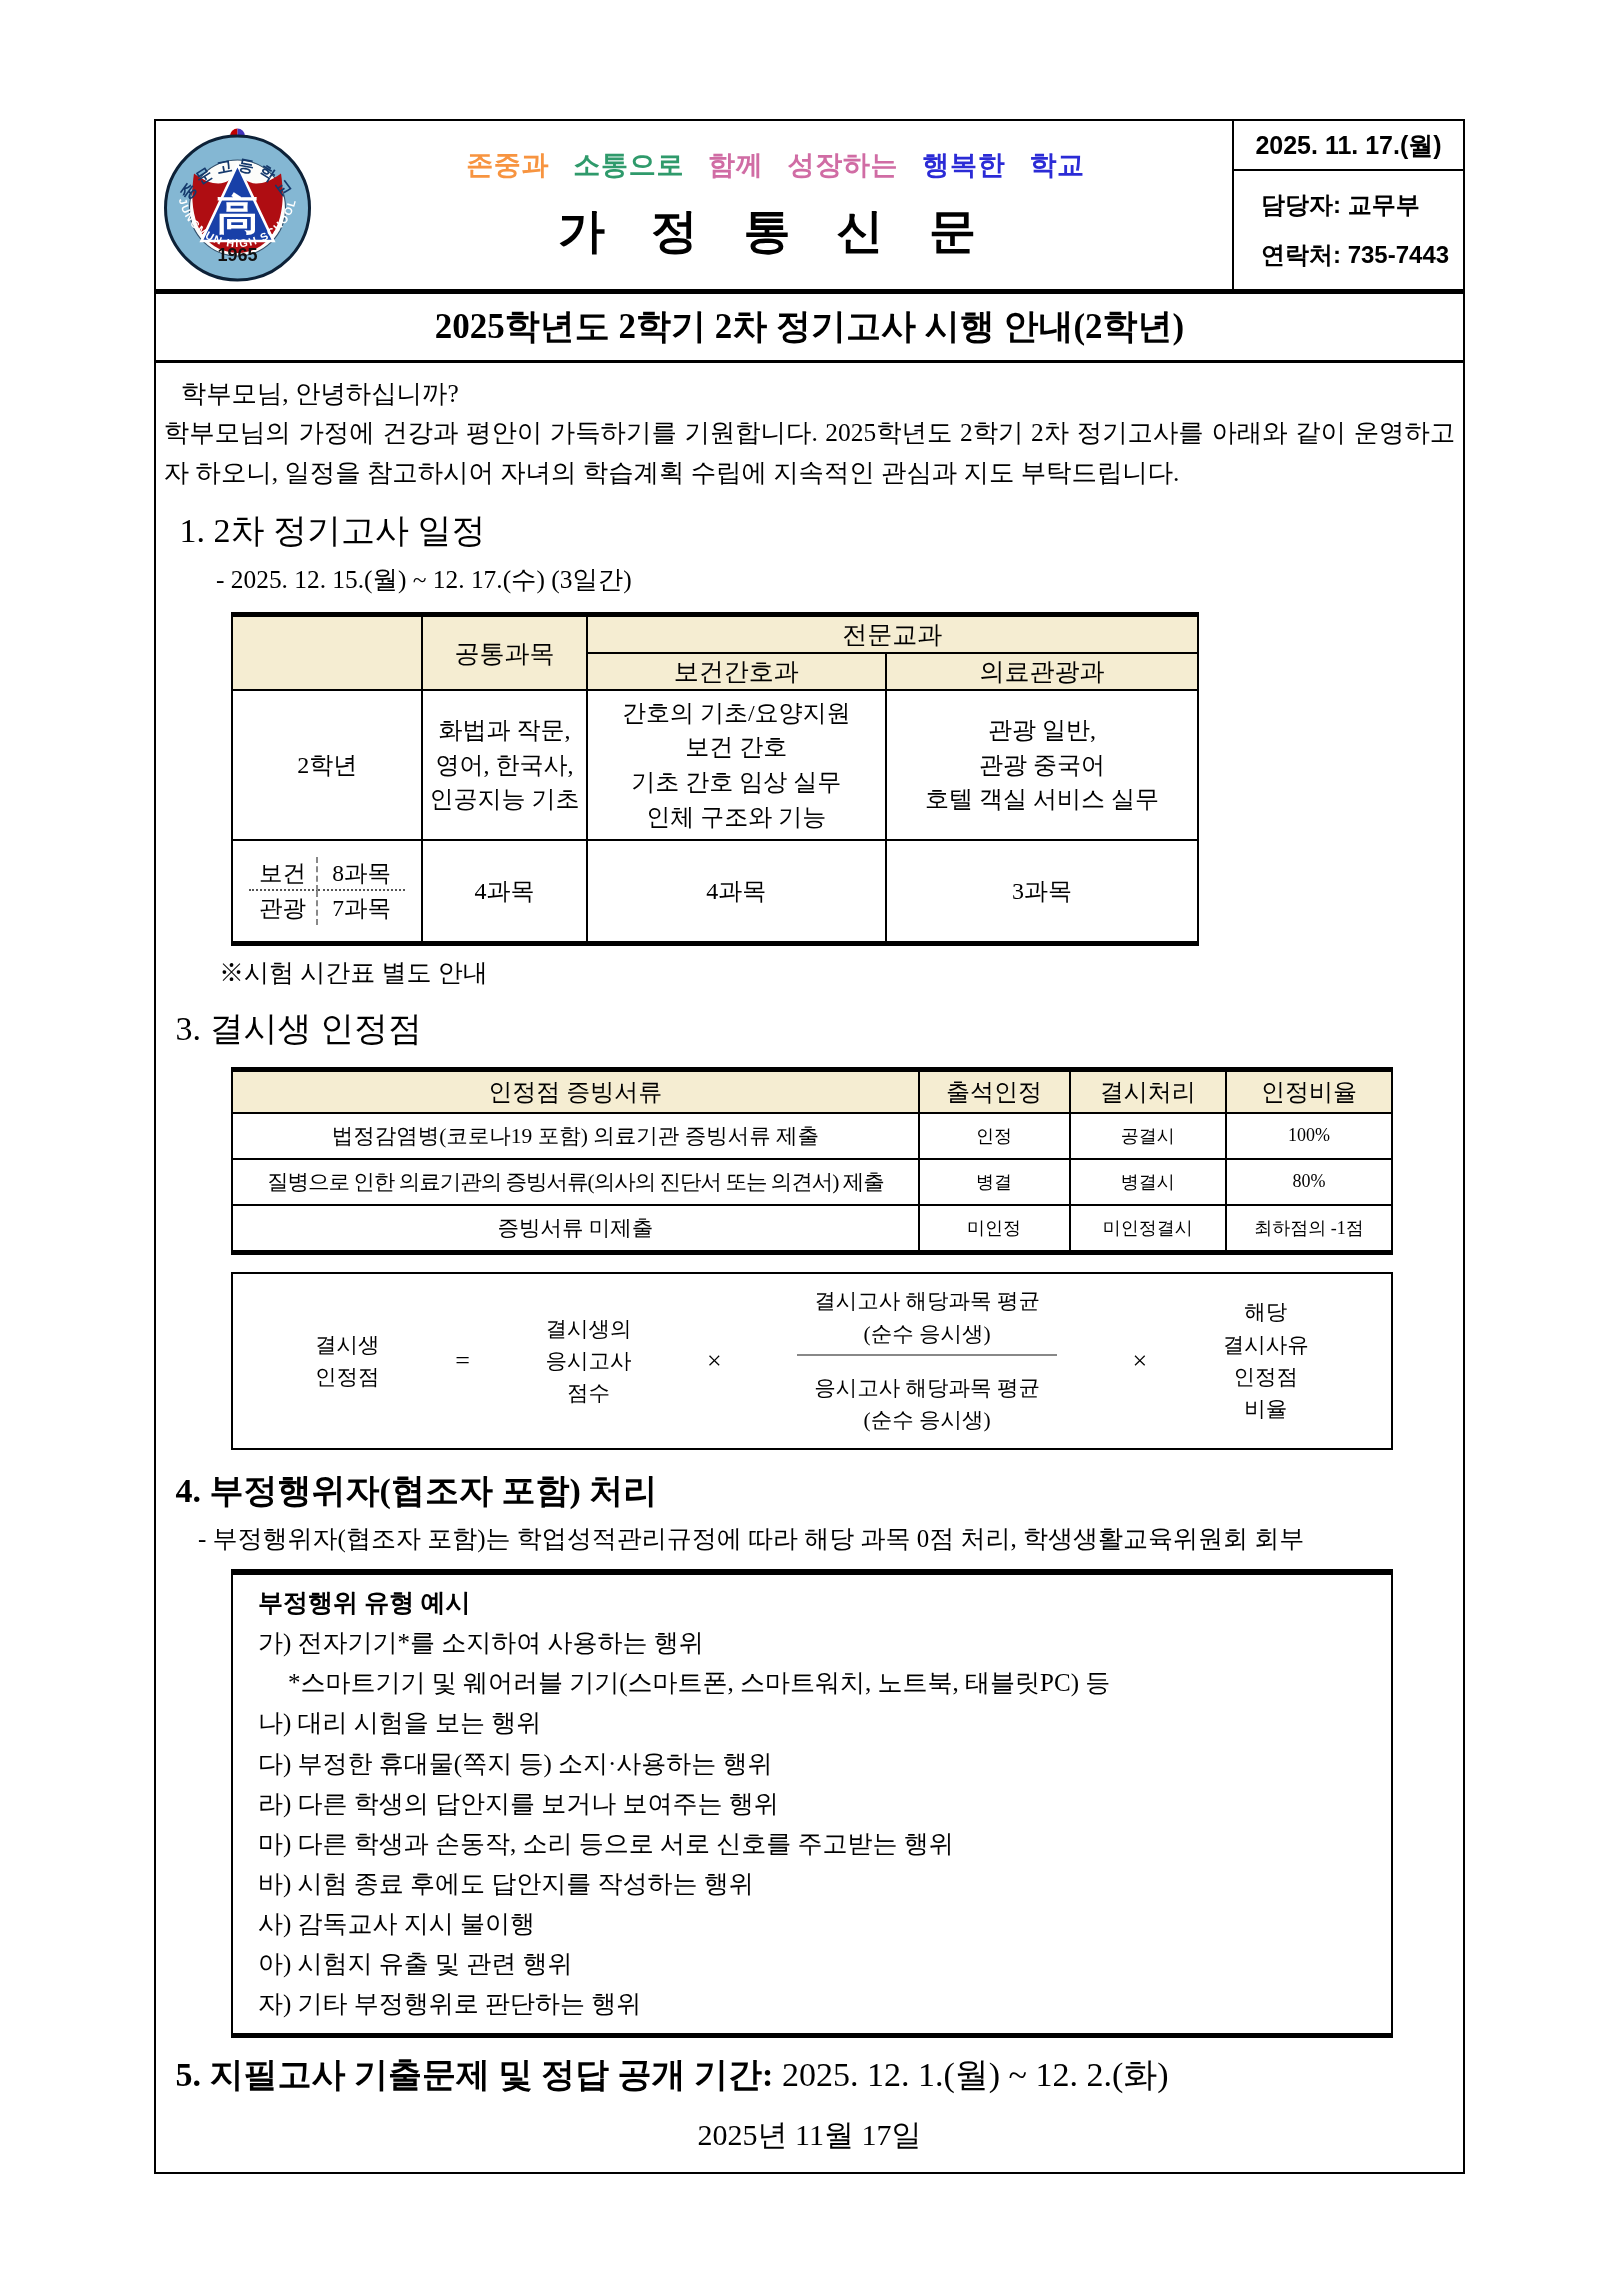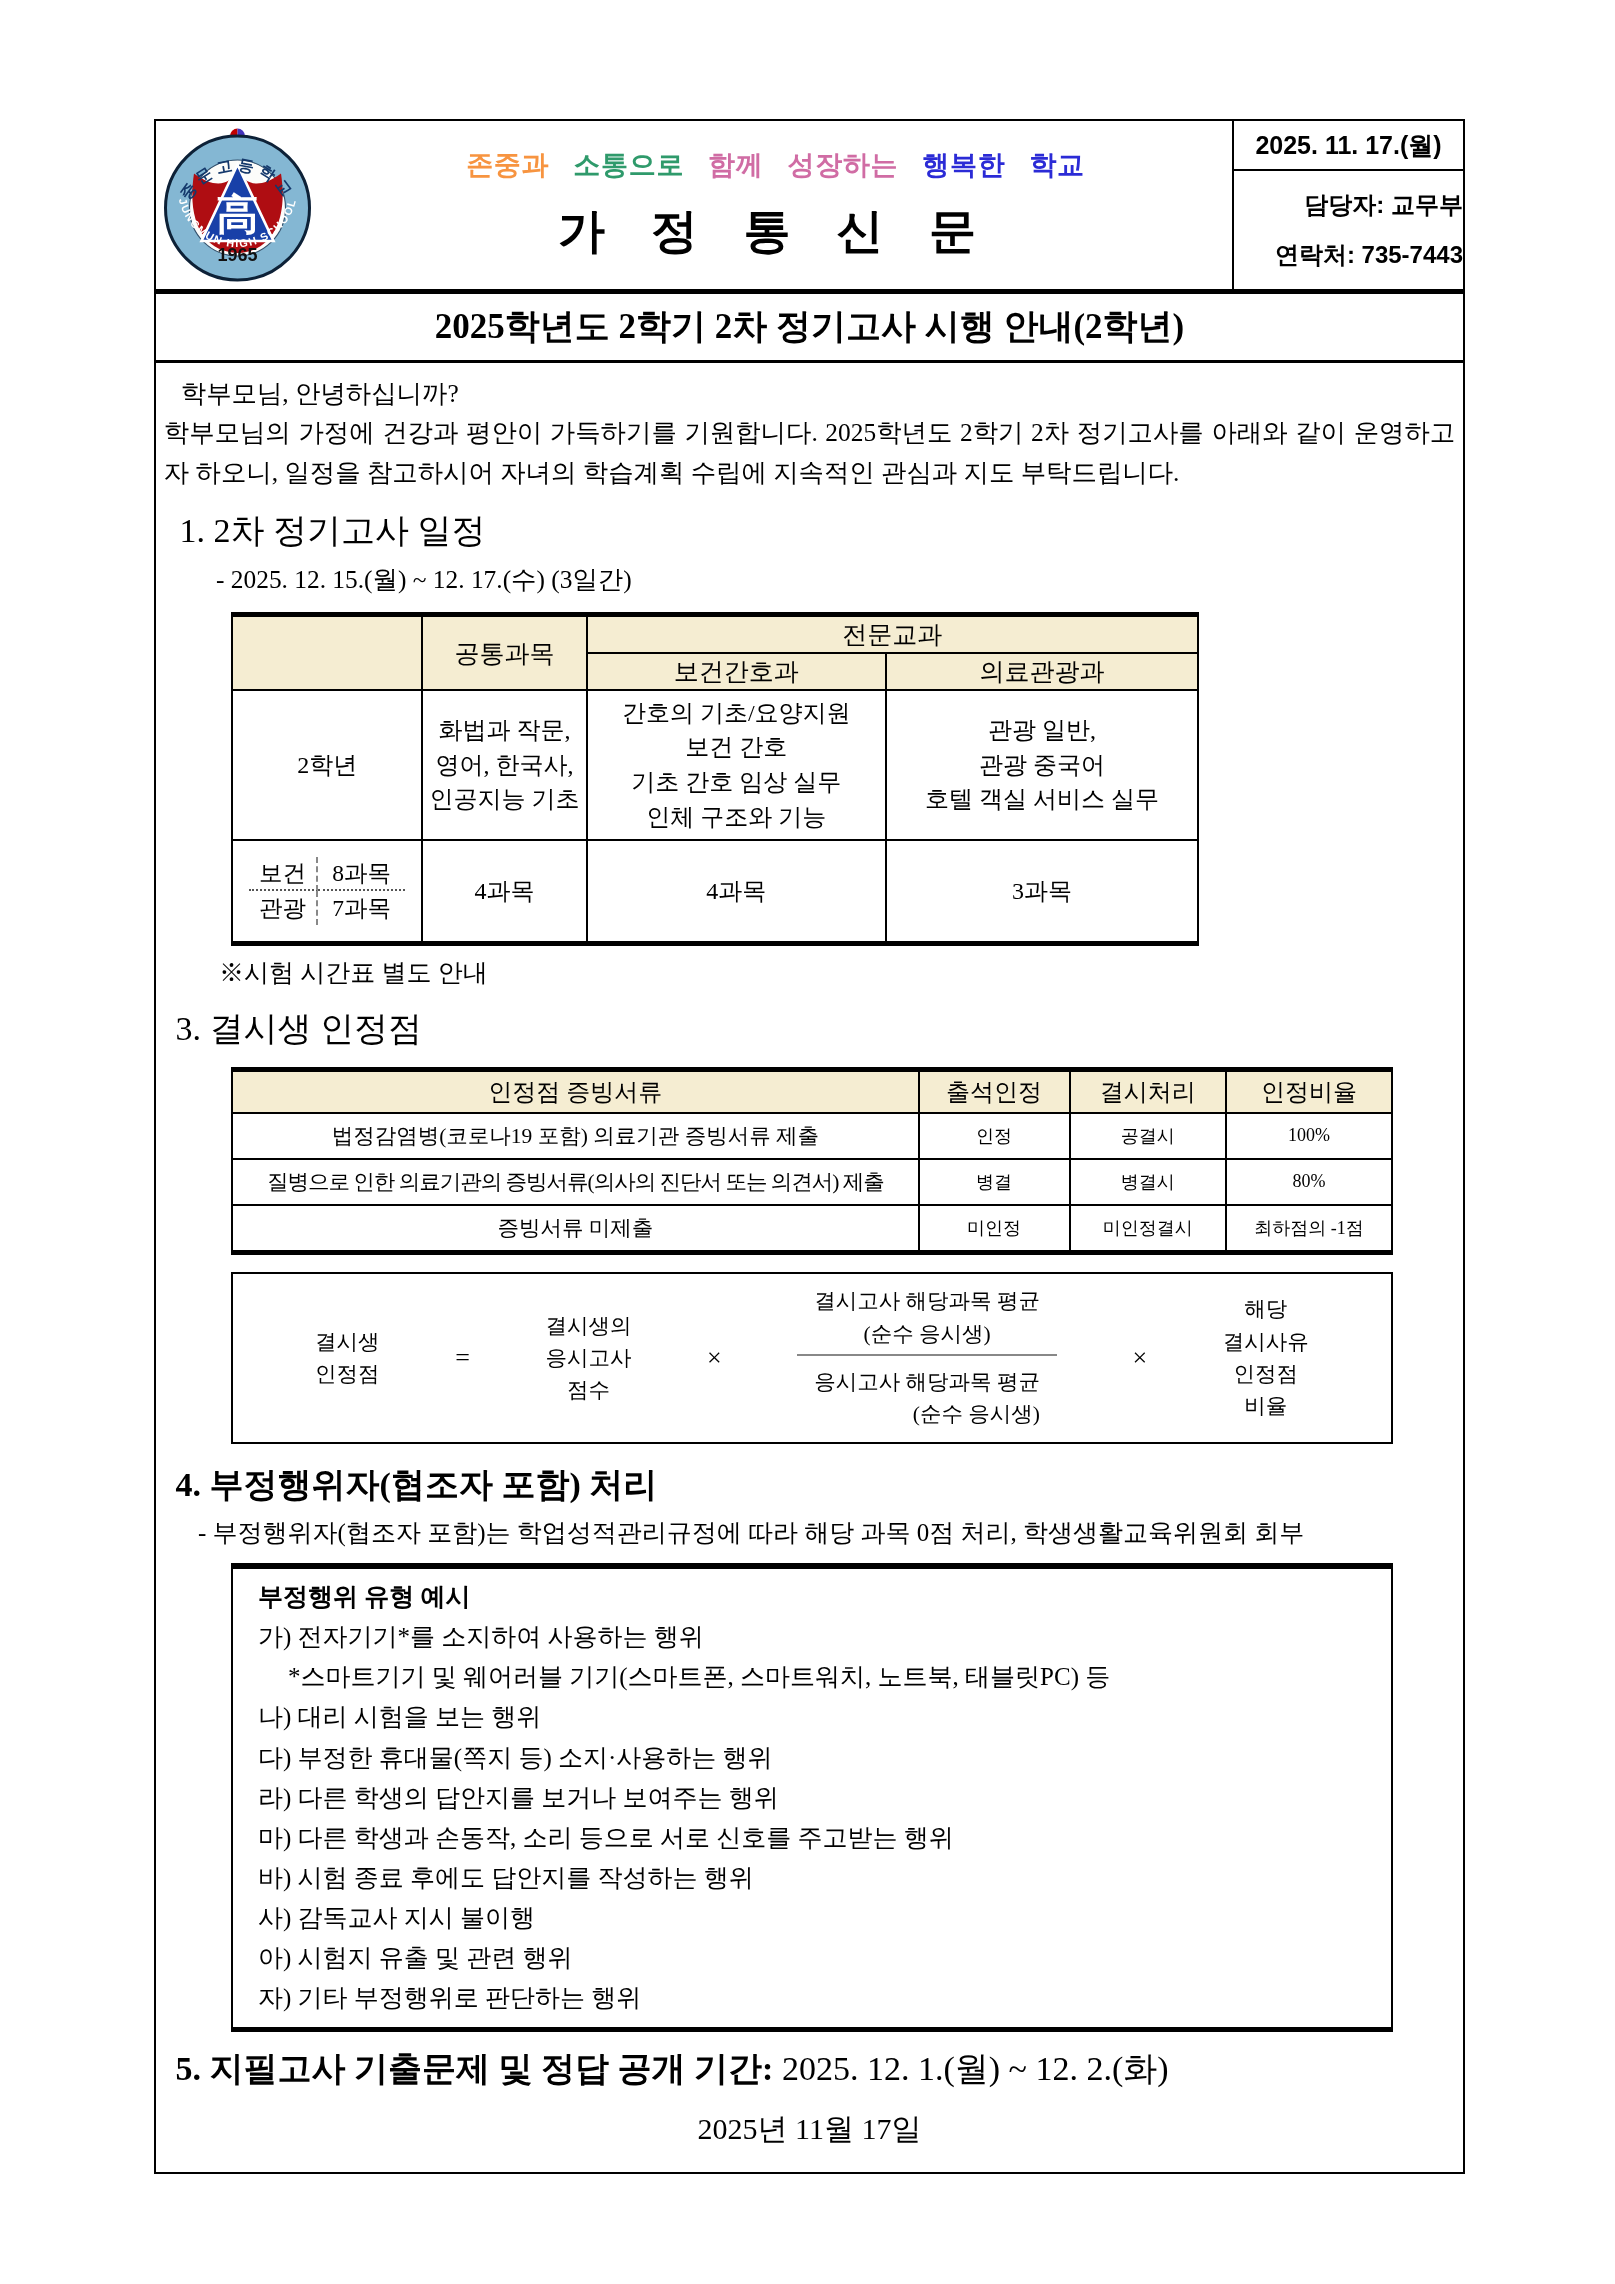--- a/index.html
+++ b/index.html
@@ -25,21 +25,21 @@
   .hdr-center{flex:1 1 auto;display:flex;flex-direction:column;align-items:center;justify-content:center;gap:17px;}
   .slogan{font-size:27px;font-weight:bold;letter-spacing:0.7px;white-space:nowrap;}
   .slogan span{margin:0 12px;}
   .paper-title{font-size:47px;font-weight:bold;letter-spacing:17px;white-space:nowrap;}
   .hdr-info{
     flex:0 0 229px;border-left:2px solid #000;
     display:flex;flex-direction:column;
     font-family:"Liberation Sans",sans-serif;font-weight:bold;
   }
   .hdr-date{border-bottom:2px solid #000;height:48px;display:flex;align-items:center;justify-content:center;font-size:25px;}
-  .hdr-staff{flex:1;display:flex;flex-direction:column;justify-content:space-evenly;padding-left:27px;font-size:24px;text-align:right;}
+  .hdr-staff{flex:1;display:flex;flex-direction:column;justify-content:space-evenly;padding-left:27px;font-size:24px;}
   
   .band{
     flex:0 0 auto;
     border-top:5.9px solid #000;border-bottom:3.9px solid #000;
     text-align:center;font-size:35px;font-weight:bold;
     padding:9px 0 10.4px;
   }
   
   .intro{padding:10.4px 7.8px 2.6px;font-size:25.4px;line-height:1.55;}
   .greeting{padding-left:17px;}
@@ -78,21 +78,21 @@
   .formula{
     margin:17px 0 0 75px;width:1162px;box-sizing:border-box;
     border:2px solid #000;
     display:flex;align-items:center;justify-content:space-evenly;
     font-size:21.5px;line-height:1.5;text-align:center;
     padding:11.7px 6.5px;
   }
   .op{font-size:26px;}
   .frac{display:flex;flex-direction:column;align-items:center;}
   .frac .num{padding:0 17px 3.9px;}
-  .frac .den{border-top:2px solid #888;padding:10px 17px 0;text-align:right;}
+  .frac .den{border-top:2px solid #888;padding:16px 17px 0;}
   
   .mbox{
     margin:14.3px 0 0 75px;width:1162px;box-sizing:border-box;
     border:2px solid #000;border-top:6.5px solid #000;border-bottom:5.9px solid #000;
     padding:9px 13px 10.4px 25px;
     font-size:25px;line-height:1.5;
   }
   .mbox .title{font-weight:bold;}
   .mbox .item{margin-top:2.6px;}
   .mbox .indent{padding-left:30px;}

